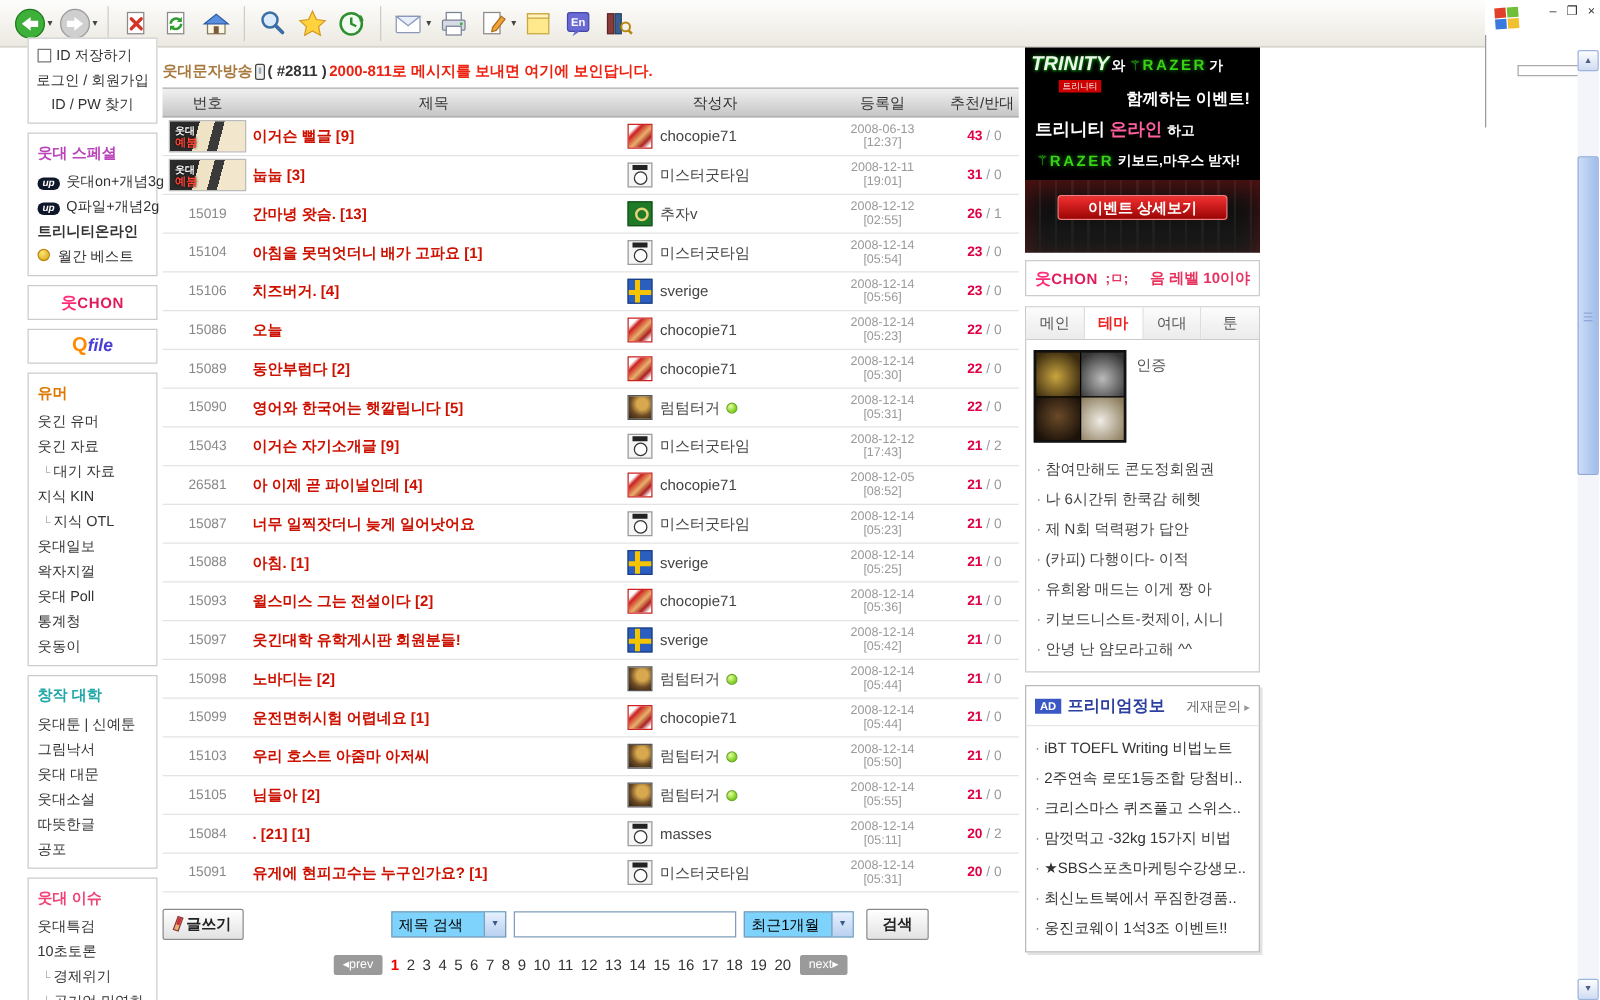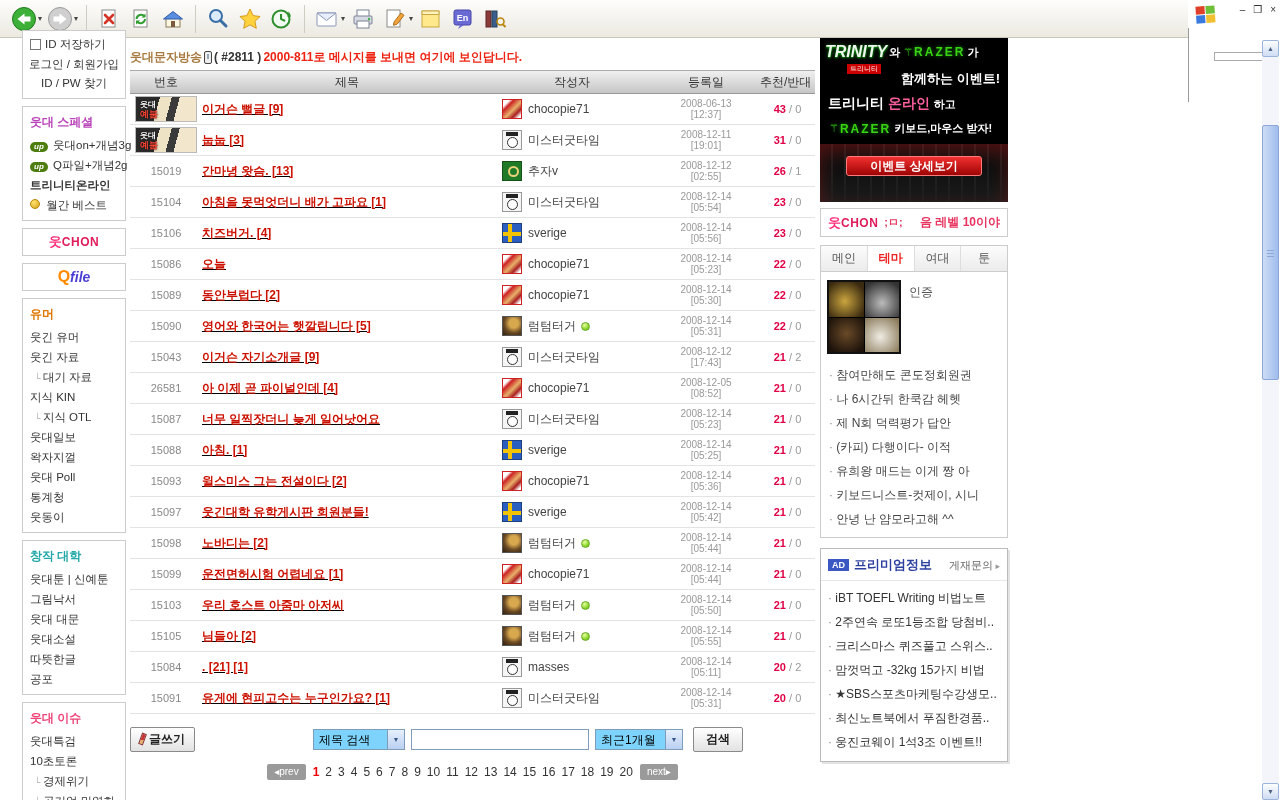--- a/index.html
+++ b/index.html
@@ -38,21 +38,21 @@
   .login-box .chk-row { display:flex; align-items:center; justify-content:flex-start; gap:4px; padding:1px 0 3px 4px; }
   .checkbox { width:11px; height:11px; border:1px solid #777; background:#fff; flex:none; }
   .login-box .lnk { padding:2px 0; }
   .sbox .hd { font-weight:bold; font-size:12px; padding:2px 0 4px 4px; }
   .hd.purple { color:#bb44bb; } .hd.orange { color:#dd7700; } .hd.teal { color:#22a8a8; }
   .hd.pink { color:#ee4477; }
   .sitem { padding:2.5px 0 2.5px 4px; cursor:pointer; white-space:nowrap; }
   .sitem .bold { font-weight:bold;text-align:right; }
   .sitem.indent { padding-left:8px; }
   .sitem.indent::before { content:"└ "; color:#aaa; font-size:9px; }
-  .up-badge { display:inline-block; background:#4d7c0f; color:#fff; font-size:8px; font-weight:bold;
+  .up-badge { display:inline-block; background:#0f172a; color:#fff; font-size:8px; font-weight:bold;
     font-style:italic; border-radius:7px; padding:0 4px 1px 4px; margin-right:2px; }
   .medal { display:inline-block; width:10px; height:10px; border-radius:50%; margin-right:3px;
     background:radial-gradient(circle at 35% 30%,#ffe36e,#d4a017); border:1px solid #b8860b; }
   .logo-box { text-align:center; padding:4px 0; }
   .uchon-mark { color:#ff2d78; font-weight:bold; font-size:13px; }
   .uchon-chon { color:#e01b5a; font-weight:bold; font-size:12px; letter-spacing:.5px; }
   .q-q { color:#ff8a00; font-weight:bold; font-size:16px; }
   .q-file { color:#4a3fd4; font-weight:bold; font-size:14px; font-style:italic; }
 
   
@@ -71,21 +71,21 @@
   .c-date { width:108px; text-align:center; }
   .c-votes { width:55px; text-align:left; }
   .row { display:flex; height:31px; align-items:center; border-bottom:1px solid #e3e3e3; font-size:12px; }
   .cellno { width:72px; display:flex; align-items:center; justify-content:center; }
   .no { color:#888; font-size:11px; }
   .nbadge { width:62px; height:26px; border:1px solid #bbb; display:flex; flex-direction:column;
     align-items:flex-start; justify-content:center; padding-left:4px;
     background:linear-gradient(105deg,#2b2b2b 0 36%,#efe3c6 36% 54%,#3a3a3a 54% 66%,#f2e6cc 66%); }
   .nbadge .b1 { font-style:normal; color:#fff; font-size:8px; font-weight:bold; line-height:9px; text-shadow:0 0 2px #000; }
   .nbadge .b2 { font-style:normal; color:#ff4433; font-size:9px; font-weight:bold; line-height:10px; text-shadow:0 0 2px #000; }
-  .title-cell { width:290px; overflow:hidden; white-space:nowrap;text-decoration:underline; }
+  .title-cell { width:290px; overflow:hidden; white-space:nowrap; }
   .ptitle-link { color:#cc1100; font-weight:bold; cursor:pointer; }
   .author-cell { width:160px; display:flex; align-items:center; padding-left:10px; color:#444; }
   .av { width:20px; height:20px; margin-right:6px; flex:none; border:1px solid #ccc; position:relative; }
   .av.chocopie { border-color:#cc2222; background:linear-gradient(135deg,#fff 18%,#cc2222 30%,#e8b06a 55%,#a22 75%,#fff 92%); }
   .av.grad { background:#f5f5f5; border-color:#999; }
   .av.grad::before { content:""; position:absolute; left:3px; right:3px; top:1px; height:4px; background:#222; }
   .av.grad::after { content:""; position:absolute; left:4px; bottom:1px; width:9px; height:9px;
     border-radius:50%; background:#fff; border:1px solid #333; }
   .av.greenbox { background:#1f7a28; border-color:#145218; }
   .av.greenbox::after { content:""; position:absolute; left:5px; top:4px; width:7px; height:7px;

